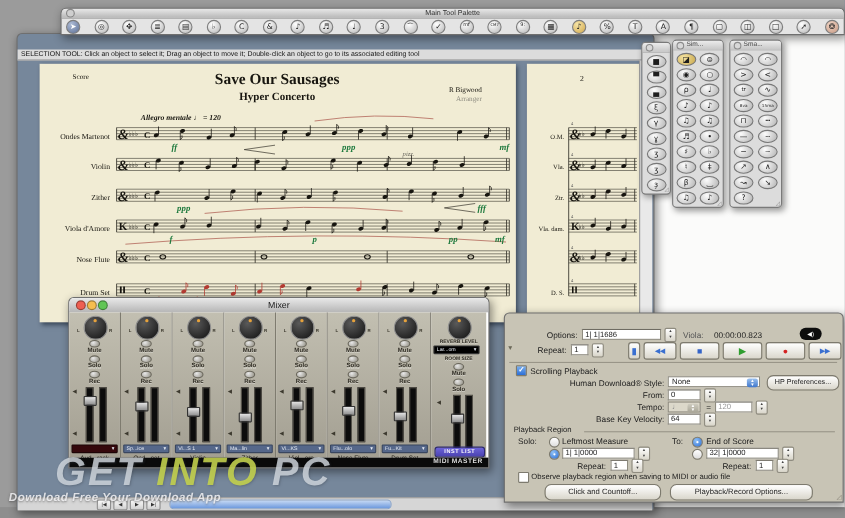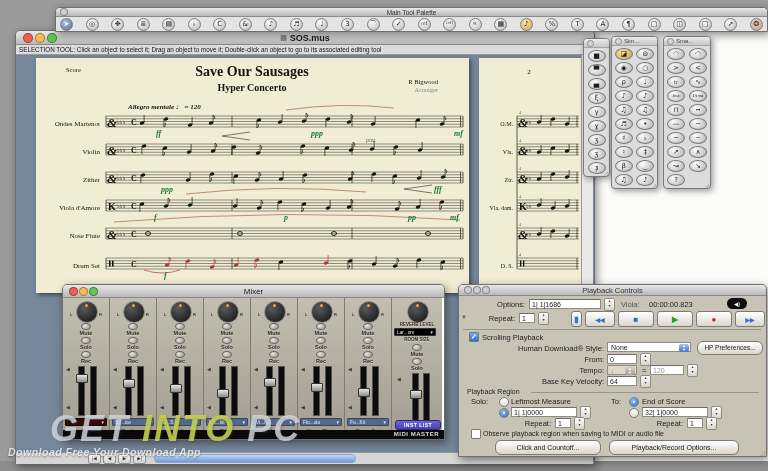--- a/index.html
+++ b/index.html
@@ -74,21 +74,21 @@
   .pgrid.one{grid-template-columns:1fr}
   .pal-btn{width:18px;height:12px;border-radius:50%;border:1px solid #777;box-sizing:border-box;
            background:radial-gradient(circle at 35% 28%,#fcfcfc,#b2b2b2);
            font-family:"DejaVu Sans",sans-serif;font-size:7px;color:#1d1d1d;
            display:flex;align-items:center;justify-content:center;line-height:1}
   .grip{position:absolute;right:1px;bottom:0;font-size:5px;color:#8a8a8a}
   #pal-rests{left:583px;top:38px;width:25px}
   #pal-sim{left:611px;top:36px;width:45px}
   #pal-sma{left:663px;top:36px;width:46px}
   
-  #mixer{left:62px;top:284px;width:381px;height:154px;background:#ffffff}
+  #mixer{left:62px;top:270px;width:381px;height:154px;background:#ffffff}
   #mixer .tbar{height:12px;font-size:8px;color:#222}
   #mixer-channels{position:absolute;left:0;top:13px;width:381px;height:132px;display:flex}
   .chan{width:47px;height:132px;box-sizing:border-box;border-right:1px solid #7e7b6f;
         background:linear-gradient(#c2bfb1,#a39f92);position:relative}
   .chan.master{width:50px;border-right:none}
   .knob{position:absolute;left:13px;top:3px;width:20px;height:20px;border-radius:50%;
         background:radial-gradient(circle at 35% 30%,#5a5a5a,#101010);border:1px solid #8c8c8c}
   .knob:after{content:"";position:absolute;left:8px;top:2px;width:3px;height:3px;border-radius:50%;background:#e6a23c}
   .kl{position:absolute;top:14px;font-size:4px;color:#3a372c;font-weight:bold}
   .led{width:8px;height:5px;border-radius:50%;margin:1px auto 0;border:1px solid #6a675c;
@@ -145,27 +145,20 @@
   #wm2{left:8px;top:446px;font-size:10.5px;font-weight:bold;font-style:italic;color:rgba(248,248,250,.82);
        text-shadow:0 1px 2px rgba(40,40,40,.5);z-index:60;white-space:nowrap;letter-spacing:.5px}
 </style>
 </head>
 <body>
 
 <div class="abs" id="white-desk"></div>
 <div class="abs" id="bottom-strip"></div>
 
 <div class="abs win" id="sos-win">
-  <div class="tbar">
-    <span class="tl red" style="left:7px;width:8px;height:8px"></span>
-    <span class="tl yel" style="left:19px;width:8px;height:8px"></span>
-    <span class="tl grn" style="left:31px;width:8px;height:8px"></span>
-    <span style="font-size:7px;color:#777;margin-right:3px">▤</span>
-    <span>SOS.mus</span>
-  </div>
   <div class="abs" id="sos-msg">SELECTION TOOL: Click an object to select it; Drag an object to move it; Double-click an object to go to its associated editing tool</div>
   <div class="abs page" id="page1"><svg id="svg1" width="433" height="235" viewBox="0 0 433 235">
         <text x="30" y="14" class="crn">Score</text>
         <text x="216" y="18" class="ttl" text-anchor="middle">Save Our Sausages</text>
         <text x="216" y="33" class="sub" text-anchor="middle">Hyper Concerto</text>
         <text x="402" y="26" class="cmp" text-anchor="end">R Bigwood</text>
         <text x="402" y="34" class="arr" text-anchor="end">Arranger</text>
         <text x="92" y="51" class="tmp">Allegro mentale ♩ = 120</text>
         <text x="64" y="68" class="lbl" text-anchor="end">Ondes Martenot</text>
         <line x1="70" y1="58" x2="427" y2="58" class="sline"></line>
@@ -830,26 +823,20 @@
         <div class="slot" style="left:20px;top:75px"></div>
         <div class="slot" style="left:31px;top:75px"></div>
         <div class="fthumb" style="left:17.5px;top:92px"></div>
         <div id="inst-list">INST LIST</div>
       </div>
     </div>
   <div id="midi-master-bar">MIDI MASTER</div>
 </div>
 
 <div class="abs win" id="playback">
-  <div class="tbar">
-    <span class="tl off" style="left:5px;width:6px;height:6px"></span>
-    <span class="tl off" style="left:14px;width:6px;height:6px"></span>
-    <span class="tl off" style="left:23px;width:6px;height:6px"></span>
-    <span>Playback Controls</span>
-  </div>
   <div id="pb-body">
     <div class="rlab" style="left:6px;top:4px;width:60px">Options:</div>
     <div class="fld" style="left:70px;top:3px;width:72px">1| 1|1686</div>
     <div class="stp" style="left:145px;top:2px">▲<br>▼</div>
     <div class="plab" style="left:162px;top:4px;color:#555">Viola:</div>
     <div class="plab" style="left:190px;top:4px">00:00:00.823</div>
     <div id="spk-oval" style="left:268px;top:2px;width:20px;height:11px">◀)</div>
     <div class="plab" style="left:2px;top:18px;color:#6b6858;font-size:6px">▼</div>
     <div class="rlab" style="left:14px;top:18px;width:42px">Repeat:</div>
     <div class="fld" style="left:60px;top:17px;width:16px">1</div>

